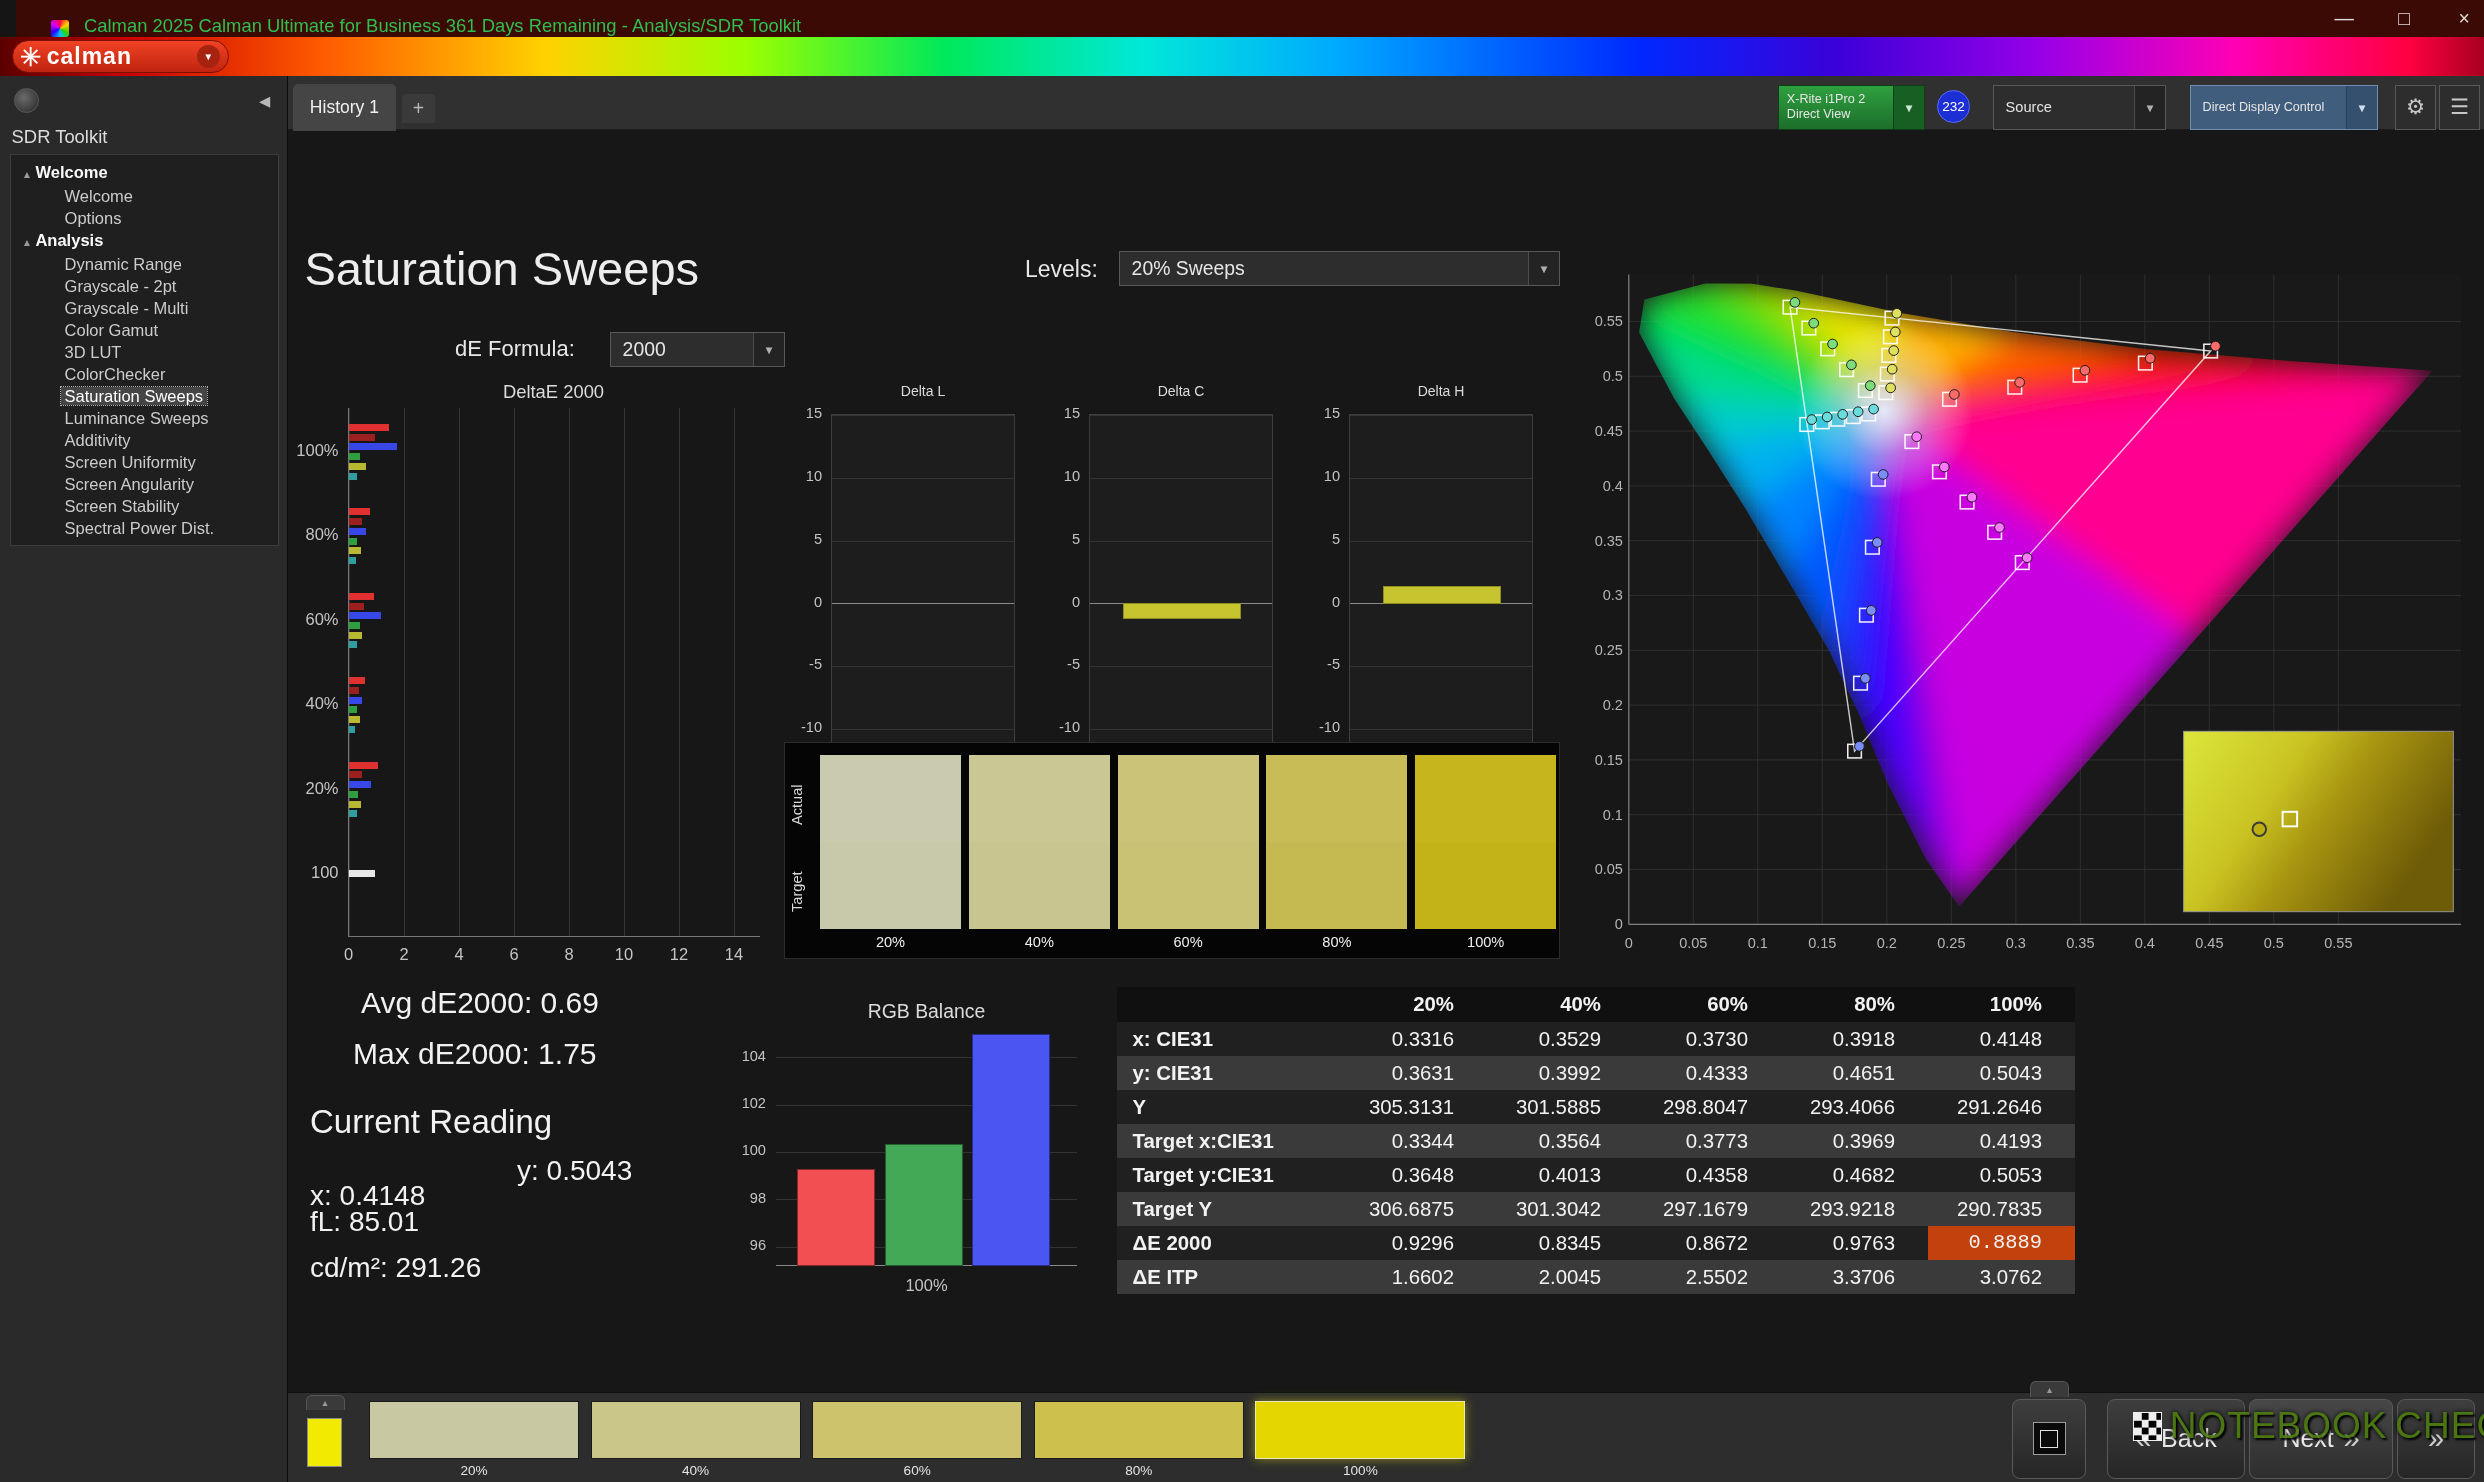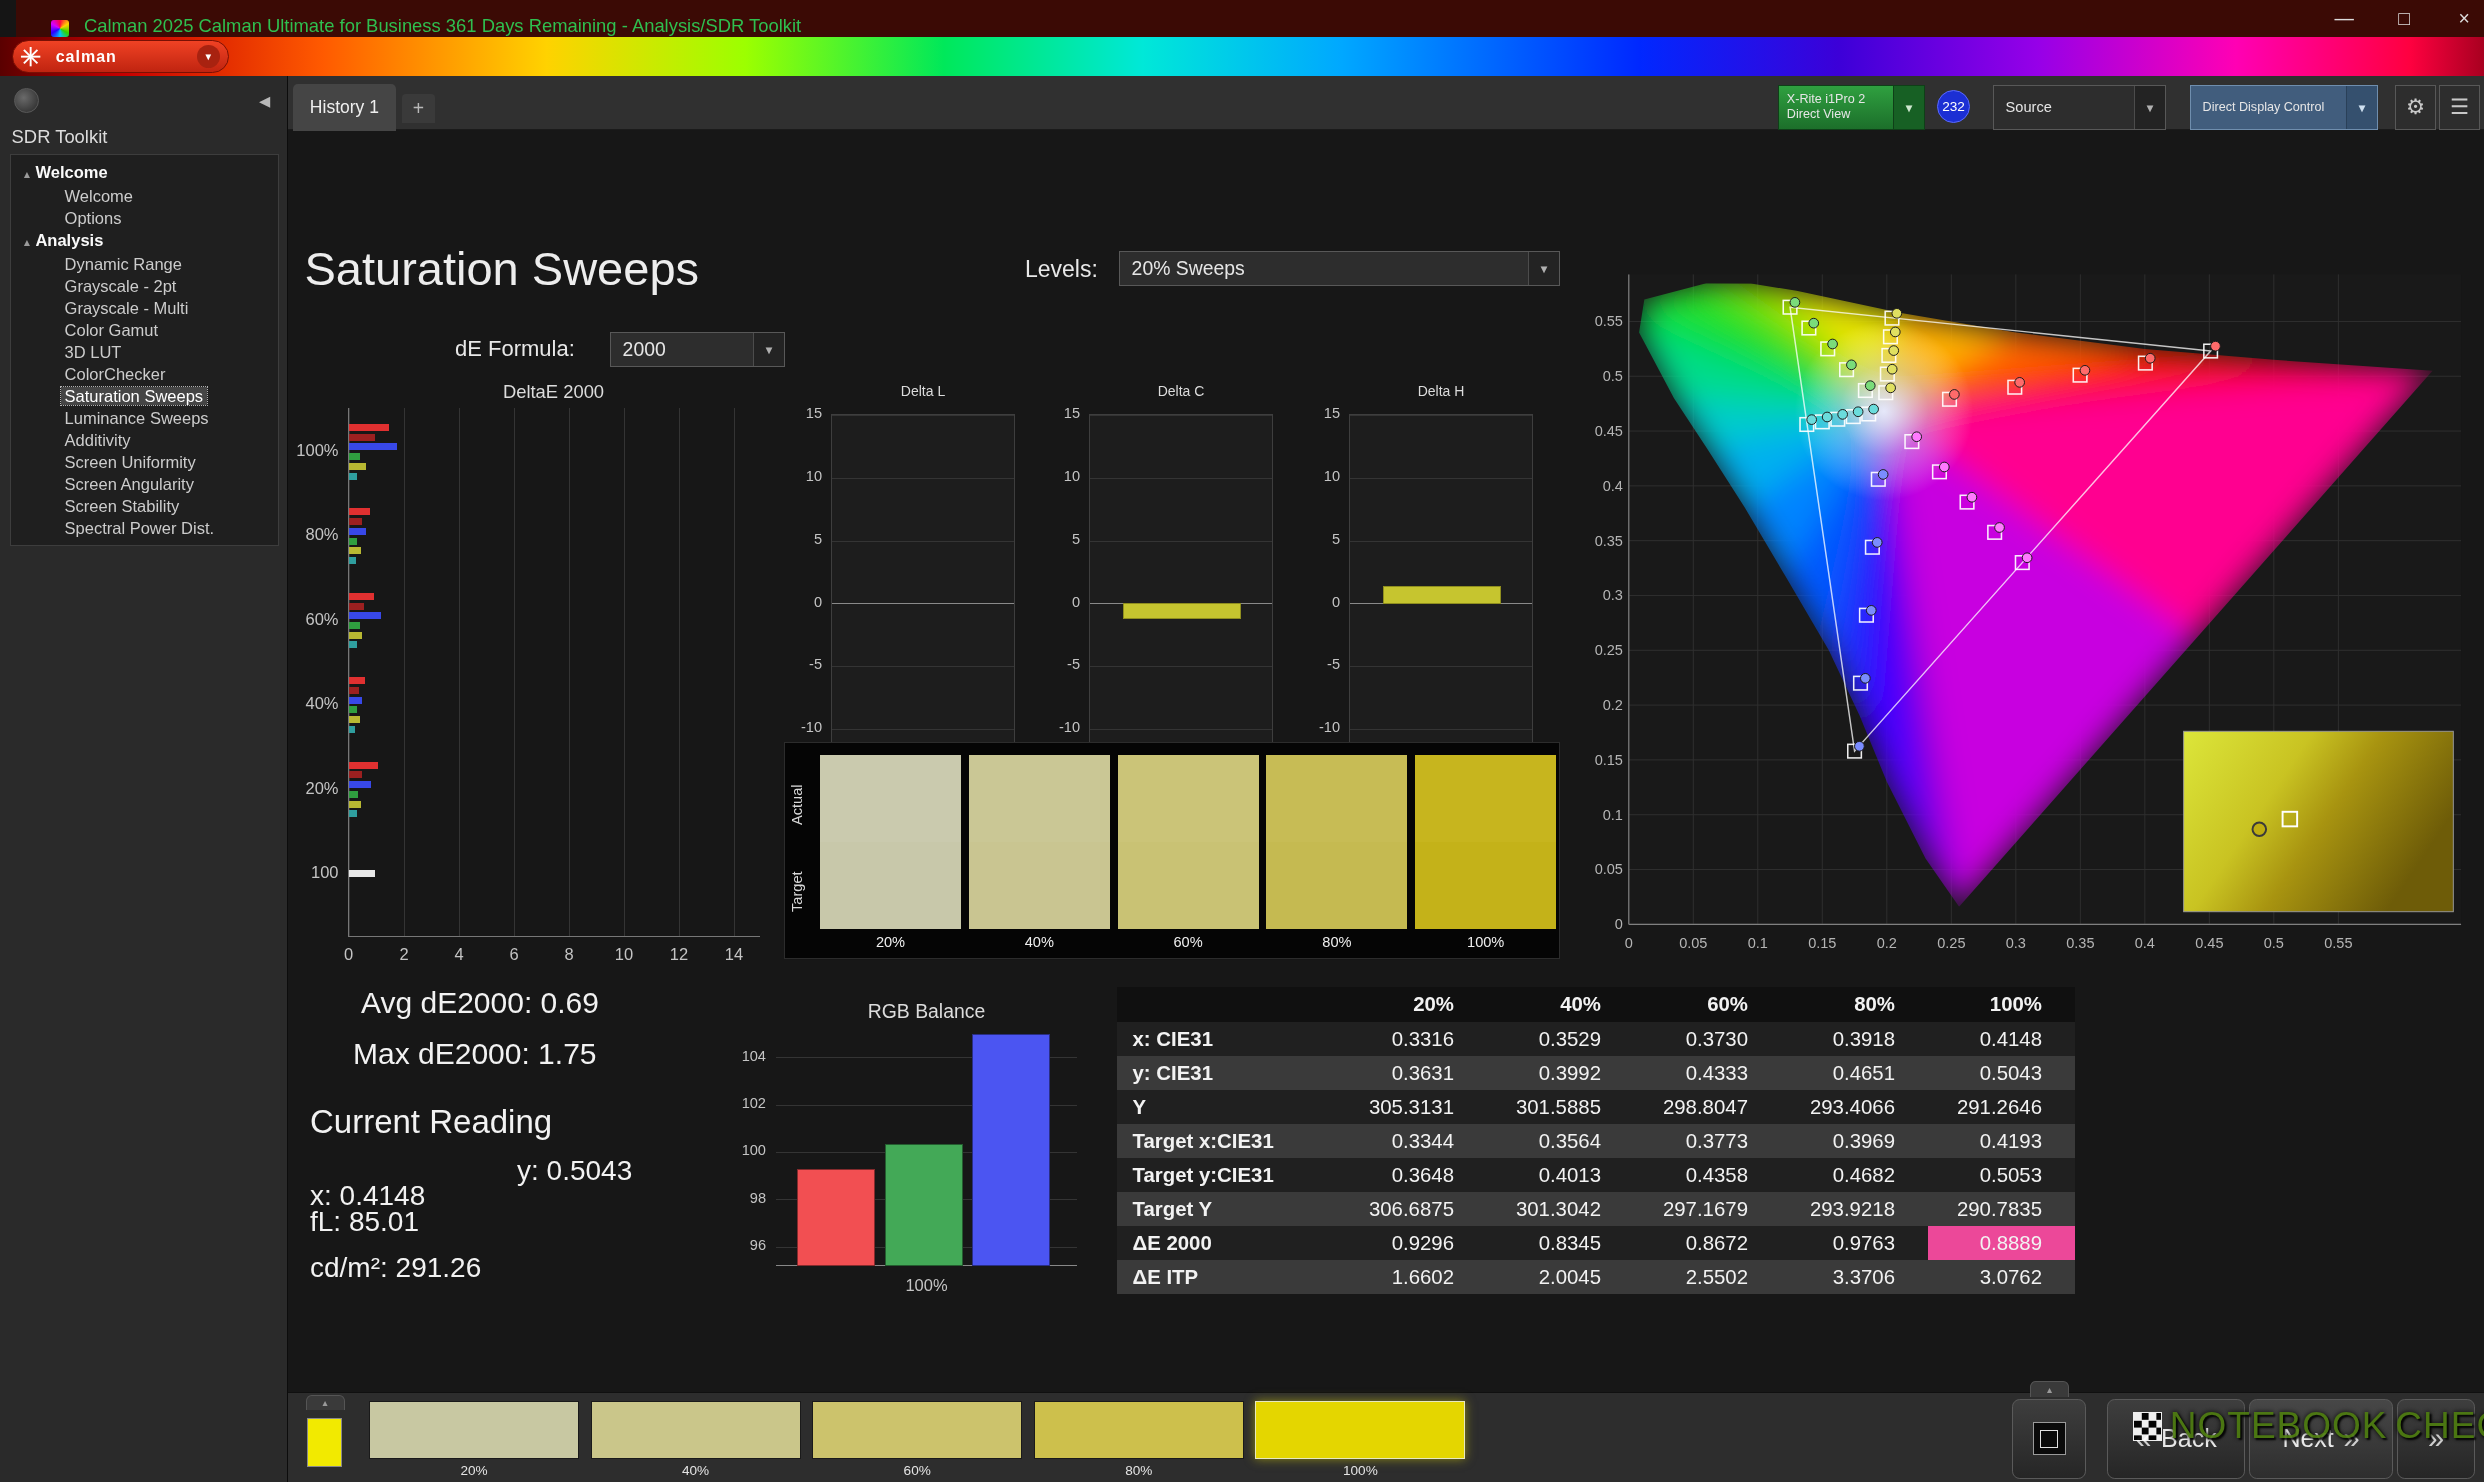--- a/index.html
+++ b/index.html
@@ -15,21 +15,21 @@
   #title-text { color:#2fbf4f; font-size:18.4px; margin-left:15.5px; white-space:nowrap; }
   #winbtns { margin-left:auto; display:flex; margin-right:5.8px; }
   .winbtn { width:60px; height:37px; color:#dcdcdc; display:flex; align-items:center; justify-content:center; font-size:19.4px; }
 
   
   #rainbow { left:0; top:37px; width:2484px; height:39px;
     background:linear-gradient(90deg,#5a0000 0%,#c80000 5%,#ff5a00 13%,#ffd200 22%,#9cff00 30%,#00e85a 38%,#00e8d8 46%,#00a8ff 54%,#0028ff 66%,#3c00d8 74%,#9600e8 82%,#ff00b4 90%,#ff0040 97%,#a80020 100%); }
   #logo-pill { left:11.6px; top:40px; width:217px; height:33px; border-radius:16.5px;
     background:linear-gradient(#f04224,#c02410); border:1px solid #7a1004;
     display:flex; align-items:center; padding:0 7.8px; }
-  #logo-text { color:#fff; font-weight:bold; font-size:16px; letter-spacing:1px; margin-left:14px; }
+  #logo-text { color:#fff; font-weight:bold; font-size:23px; letter-spacing:1px; margin-left:5px; }
   #logo-dd { margin-left:auto; width:23px; height:23px; border-radius:11.6px; background:#a82210;
     display:flex; align-items:center; justify-content:center; color:#fff; font-size:9.7px; }
 
   
   #sidebar { left:0; top:76px; width:288px; height:1407px; background:#2a2a2a; border-right:1px solid #0c0c0c; }
   #sidebar-status { position:absolute; left:13.6px; top:11.6px; width:25px; height:25px; border-radius:12.6px;
     background:radial-gradient(circle at 8.7px 8.7px,#6a6a6a,#262626); border:1px solid #5a5a5a; }
   #sidebar-collapse { position:absolute; right:7.8px; top:9.7px; width:29px; height:29px; color:#b8b8b8;
     display:flex; align-items:center; justify-content:center; font-size:14.6px; }
   #sidebar-title { position:absolute; left:11.6px; top:50px; font-size:18.4px; color:#dcdcdc; }
@@ -646,21 +646,21 @@
         <div class="tcell" style="background: rgb(58, 58, 58);">306.6875</div>
         <div class="tcell" style="background: rgb(58, 58, 58);">301.3042</div>
         <div class="tcell" style="background: rgb(58, 58, 58);">297.1679</div>
         <div class="tcell" style="background: rgb(58, 58, 58);">293.9218</div>
         <div class="tcell" style="background: rgb(58, 58, 58);">290.7835</div>
         <div class="tcell rowlabel" style="background: rgb(32, 32, 32);">ΔE 2000</div>
         <div class="tcell" style="background: rgb(32, 32, 32);">0.9296</div>
         <div class="tcell" style="background: rgb(32, 32, 32);">0.8345</div>
         <div class="tcell" style="background: rgb(32, 32, 32);">0.8672</div>
         <div class="tcell" style="background: rgb(32, 32, 32);">0.9763</div>
-        <div class="tcell" style="background: #ec4899;">0.8889</div>
+        <div class="tcell" style="background: #c2410c; font-family: Liberation Mono, monospace;">0.8889</div>
         <div class="tcell rowlabel" style="background: rgb(58, 58, 58);">ΔE ITP</div>
         <div class="tcell" style="background: rgb(58, 58, 58);">1.6602</div>
         <div class="tcell" style="background: rgb(58, 58, 58);">2.0045</div>
         <div class="tcell" style="background: rgb(58, 58, 58);">2.5502</div>
         <div class="tcell" style="background: rgb(58, 58, 58);">3.3706</div>
         <div class="tcell" style="background: rgb(58, 58, 58);">3.0762</div>
       </div>
 
     <div id="bottombar">
       <div id="cur-handle" class="handle">▲</div>

